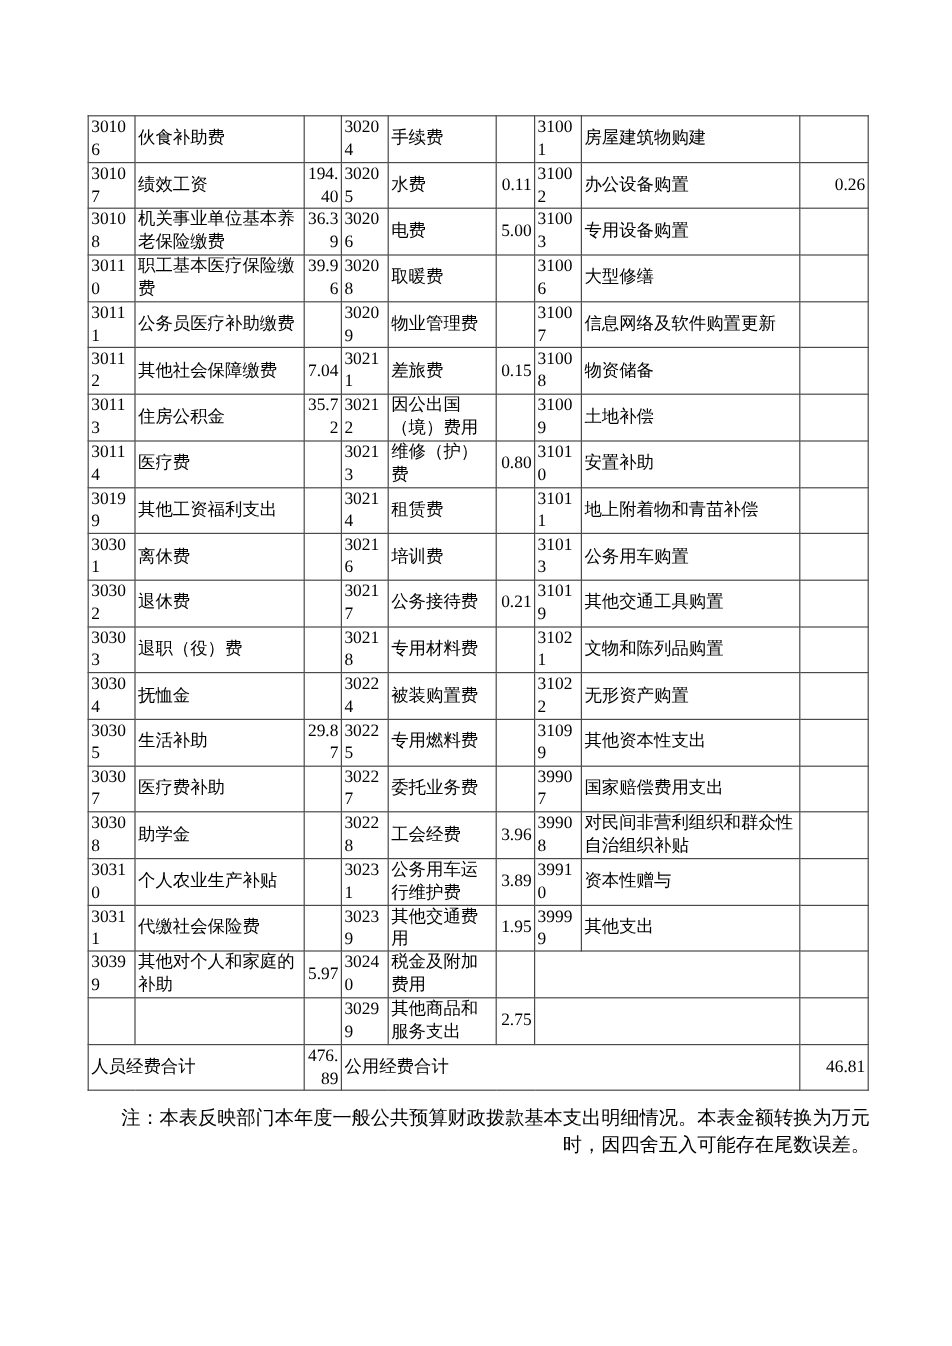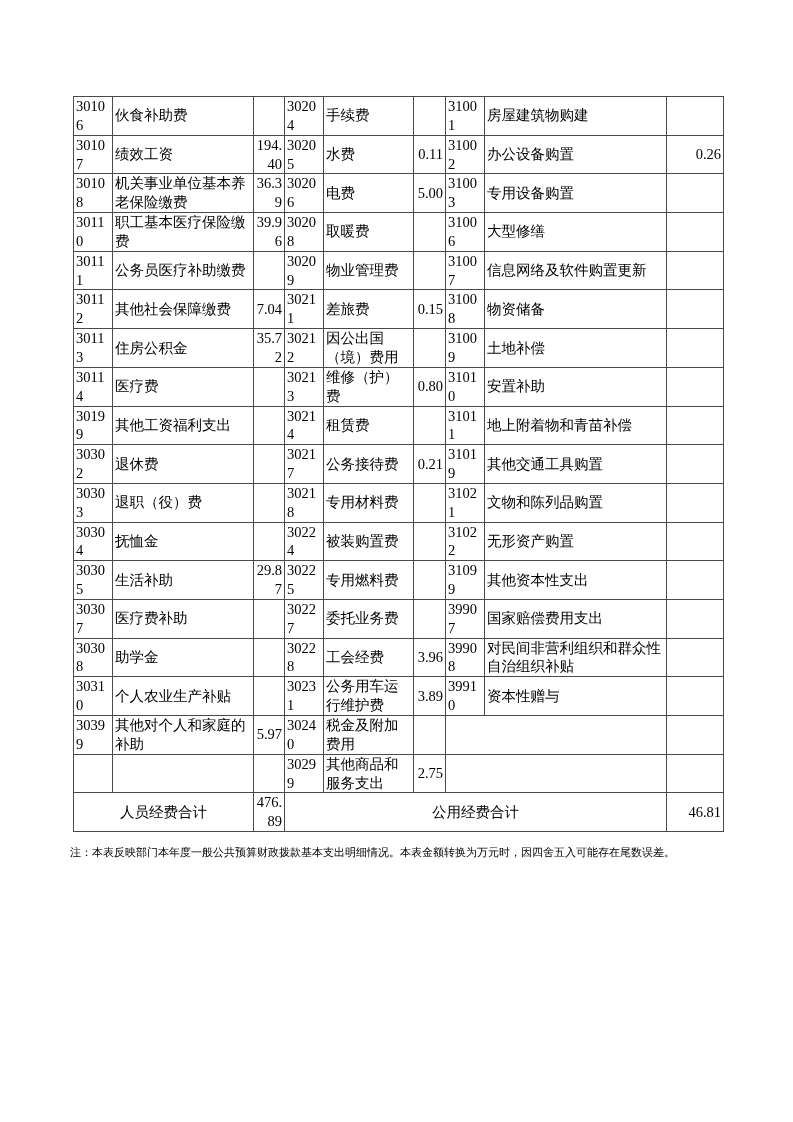--- a/index.html
+++ b/index.html
@@ -25,29 +25,29 @@
     height: 22px;
     font-size: 14.5px;
     line-height: 1.3;
     vertical-align: middle;
     word-break: break-all;
     overflow: hidden;
   }
   td.code { text-align: left; }
   td.name { text-align: left; }
   td.val  { text-align: right; }
-  td.total-label { text-align: center; }
+  td.total-label { }
   tr.totals-row td { height: 38px; }
 
   .note {
     width: 655px;
     margin: 6px 0 16px 70px;
-    font-size: 11px;
+    font-size: 16px;
     line-height: 1.32;
-    text-align: left;
+    text-align: right;
   }
 </style>
 </head>
 <body>
 
 <div class="page">
 
   <table class="budget">
     <colgroup>
       <col style="width:39px">
@@ -154,20 +154,31 @@
           <td class="name">其他工资福利支出</td>
           <td class="val"></td>
           <td class="code">30214</td>
           <td class="name">租赁费</td>
           <td class="val"></td>
           <td class="code">31011</td>
           <td class="name">地上附着物和青苗补偿</td>
           <td class="val"></td>
         </tr>
         <tr>
+          <td class="code">30301</td>
+          <td class="name">离休费</td>
+          <td class="val"></td>
+          <td class="code">30216</td>
+          <td class="name">培训费</td>
+          <td class="val"></td>
+          <td class="code">31013</td>
+          <td class="name">公务用车购置</td>
+          <td class="val"></td>
+        </tr>
+        <tr>
           <td class="code">30302</td>
           <td class="name">退休费</td>
           <td class="val"></td>
           <td class="code">30217</td>
           <td class="name">公务接待费</td>
           <td class="val">0.21</td>
           <td class="code">31019</td>
           <td class="name">其他交通工具购置</td>
           <td class="val"></td>
         </tr>
@@ -228,20 +239,31 @@
         </tr>
         <tr>
           <td class="code">30310</td>
           <td class="name">个人农业生产补贴</td>
           <td class="val"></td>
           <td class="code">30231</td>
           <td class="name">公务用车运行维护费</td>
           <td class="val">3.89</td>
           <td class="code">39910</td>
           <td class="name">资本性赠与</td>
+          <td class="val"></td>
+        </tr>
+        <tr>
+          <td class="code">30311</td>
+          <td class="name">代缴社会保险费</td>
+          <td class="val"></td>
+          <td class="code">30239</td>
+          <td class="name">其他交通费用</td>
+          <td class="val">1.95</td>
+          <td class="code">39999</td>
+          <td class="name">其他支出</td>
           <td class="val"></td>
         </tr>
         <tr>
           <td class="code">30399</td>
           <td class="name">其他对个人和家庭的补助</td>
           <td class="val">5.97</td>
           <td class="code">30240</td>
           <td class="name">税金及附加费用</td>
           <td class="val"></td>
           <td class="name" colspan="2"></td>

